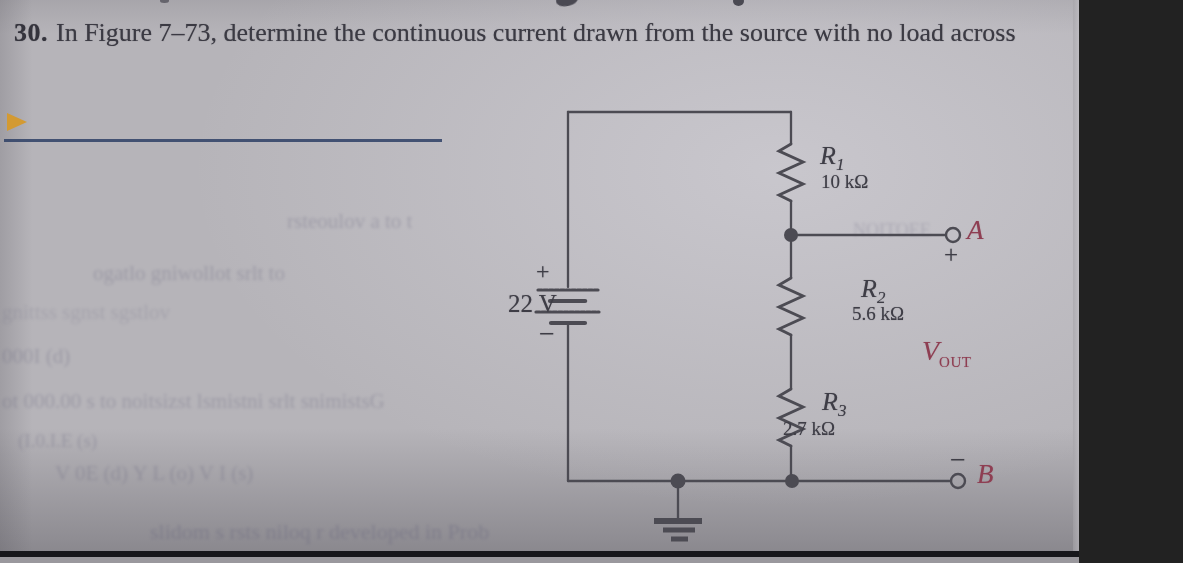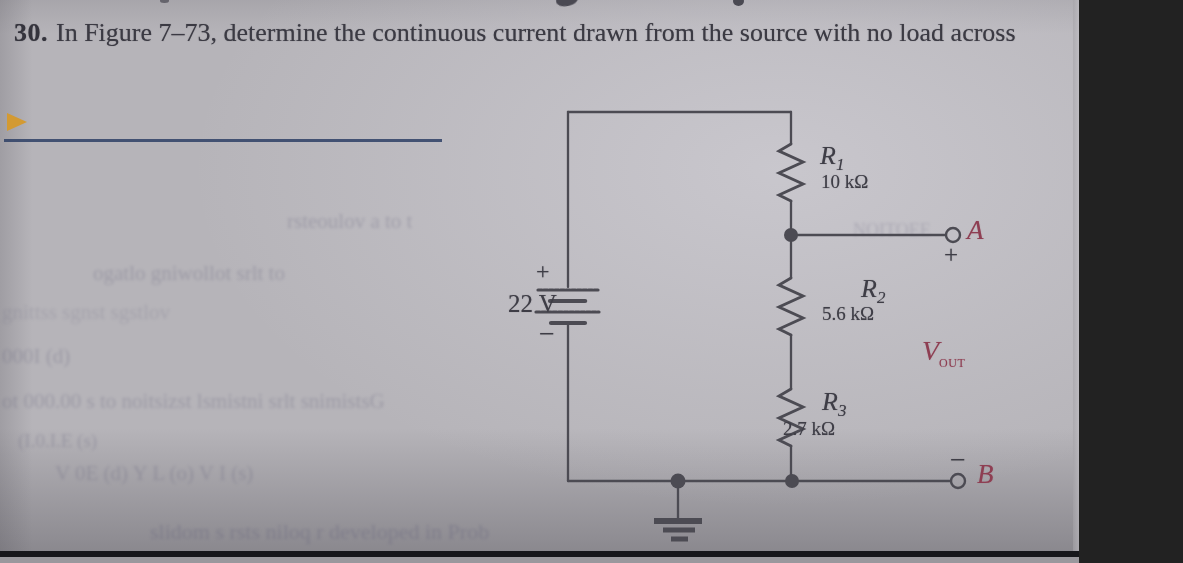--- a/index.html
+++ b/index.html
@@ -37,27 +37,27 @@
   .clabel{color:#3e3d46; font-size:19px; white-space:nowrap; text-shadow:0 0 1px rgba(62,61,70,.5);}
   .clabel i{font-family:"Liberation Serif", serif;}
   .clabel sub{font-size:17px; line-height:0;}
   .maroon{color:#8e3e52; text-shadow:0 0 1px rgba(142,62,82,.45);}
   .src-plus{left:536px; top:258px; font-size:24px;}
   .src-minus{left:539px; top:318px; font-size:28px;}
   .src-value{left:477px; top:290px; font-size:25px;margin-left:31px;}
   .r1-name{left:820px; top:141px; font-size:26px; font-style:italic;}
   .r1-val{left:821px; top:171px;}
   .r2-name{left:821px; top:274px; font-size:26px; font-style:italic;margin-left:40px;}
-  .r2-val{left:822px; top:303px;text-align:center;}
+  .r2-val{left:852px; top:303px;text-align:center;}
   .r3-name{left:822px; top:387px; font-size:26px; font-style:italic;}
   .r3-val{left:783px; top:418px;}
   .term-a{left:967px; top:215px; font-size:27px; font-style:italic;}
   .term-a-plus{left:944px; top:241px; font-size:25px;}
   .vout{left:922px; top:335px; font-size:28px; font-style:italic;}
-  .vout sub{font-size:12px; font-style:normal; letter-spacing:.5px;}
+  .vout sub{font-size:15px; font-style:normal; letter-spacing:.5px;}
   .term-b-minus{left:950px; top:444px; font-size:28px;}
   .term-b{left:977px; top:459px; font-size:27px; font-style:italic;}
   
   .ghost{color:#63617a; opacity:.30; filter:blur(1.7px); font-size:21px; white-space:nowrap;}
   .g0{left:287px; top:209px; width:175px;}
   .g1{left:93px;  top:261px;}
   .g2{left:2px;   top:300px; opacity:.2;}
   .g3{left:2px;   top:344px;}
   .g4{left:2px;   top:389px;}
   .g5{left:18px;  top:430px; font-size:19px;}

